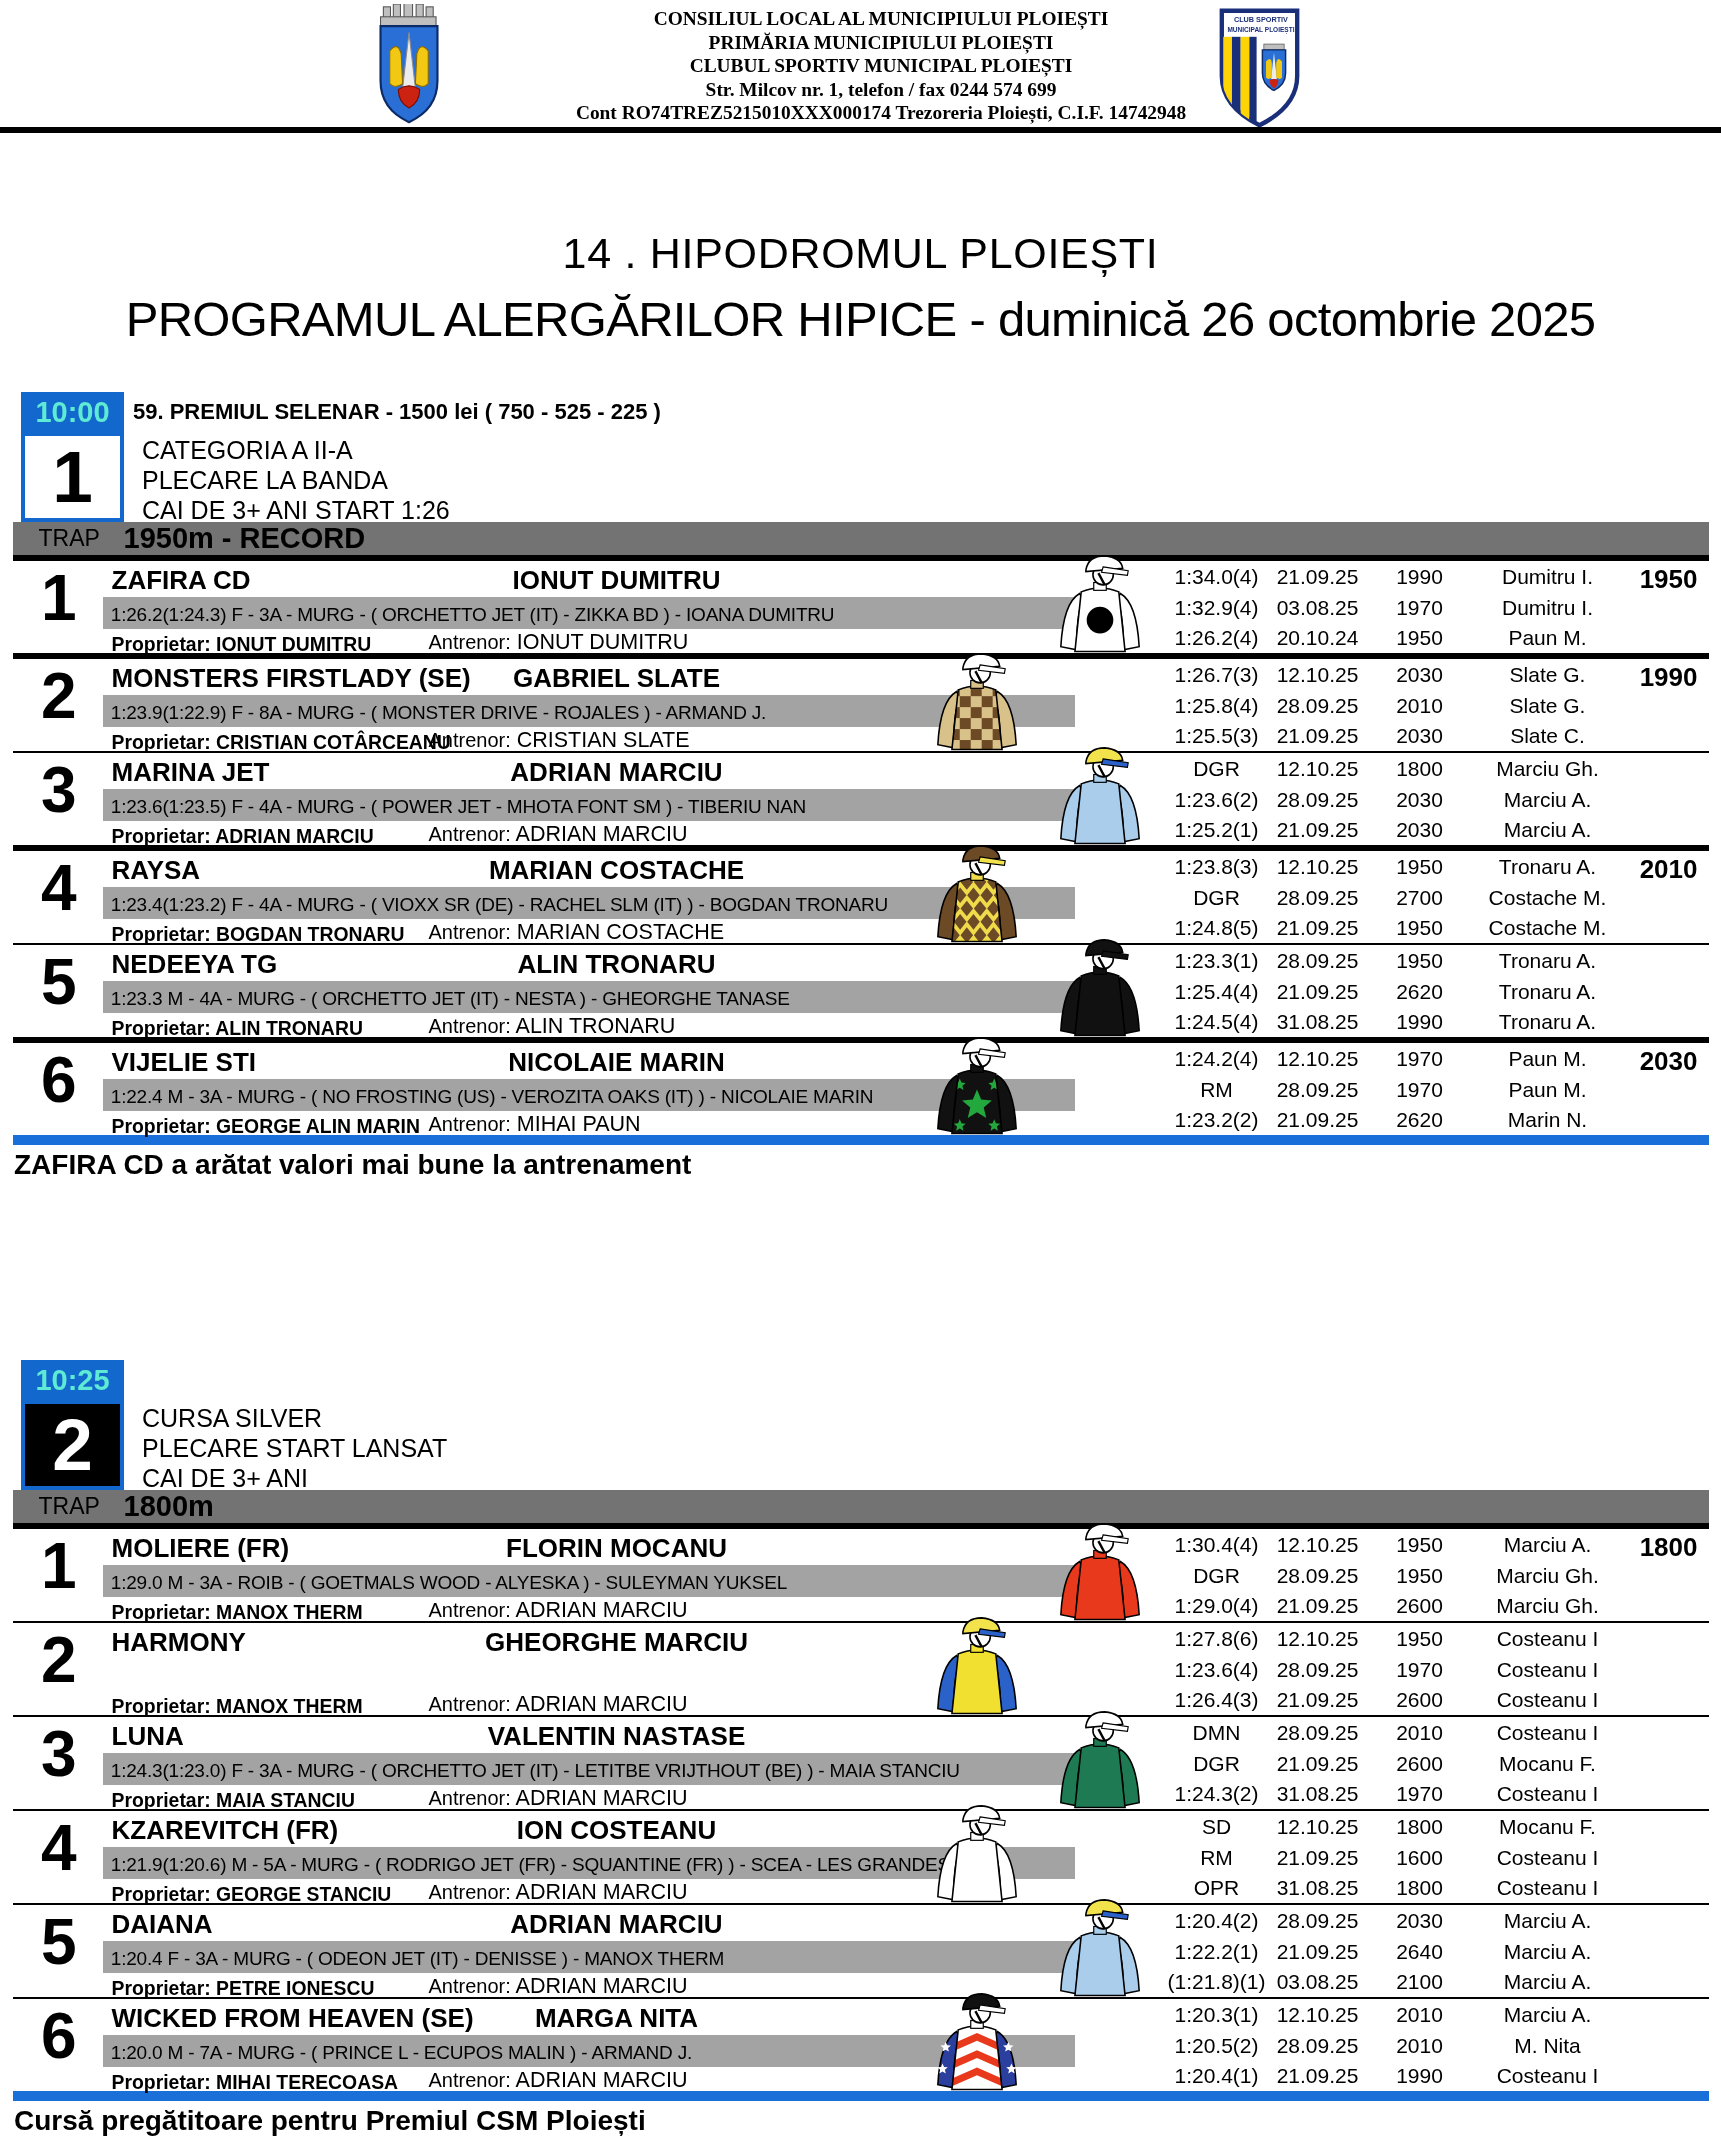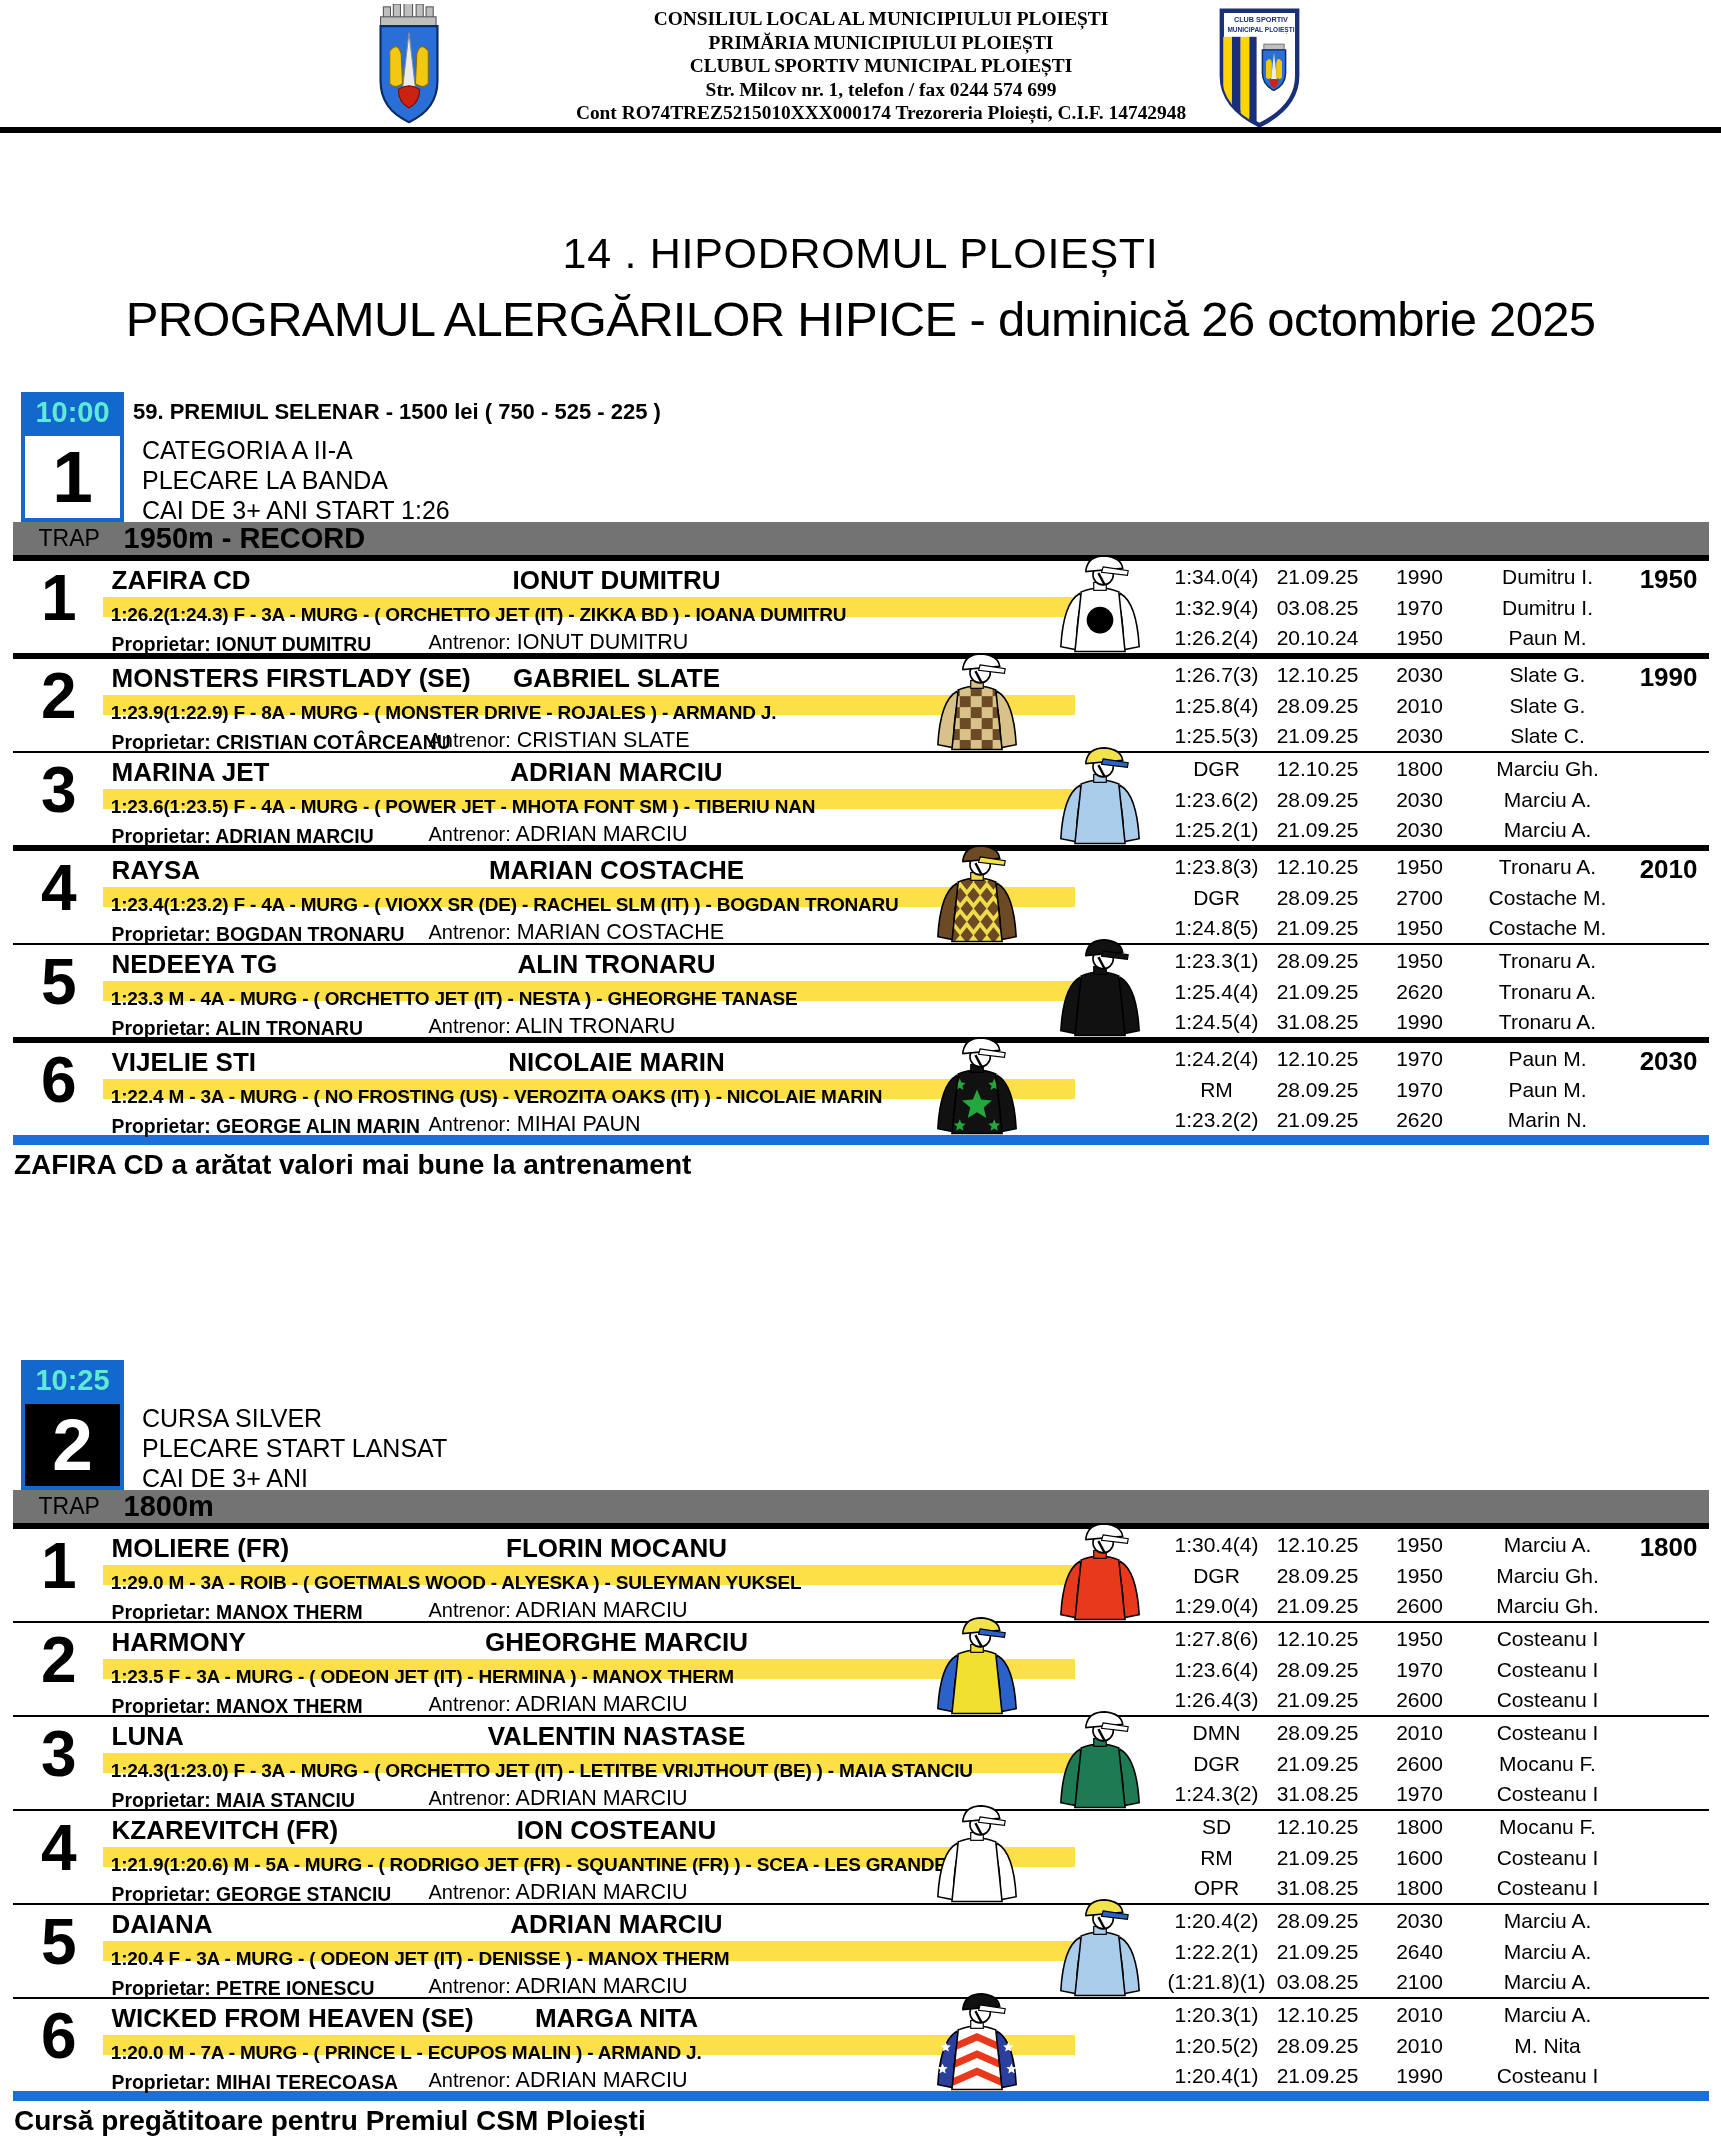--- a/index.html
+++ b/index.html
@@ -39,22 +39,22 @@
 
   .horse-list{margin:0 12.5px;border-top:6.2px solid #000;}
   .horse-row{position:relative;height:92px;border-bottom:2.1px solid #000;}
   .horse-row.sep-thick{border-bottom-width:6.2px;}
   .horse-row.sep-none{border-bottom:none;}
   .pos{position:absolute;left:8.3px;top:-1.4px;width:76px;text-align:center;
        font-size:64px;font-weight:bold;line-height:76px;}
   .horse-name{position:absolute;left:99px;top:4.2px;font-size:26px;font-weight:bold;white-space:nowrap;}
   .driver-name{position:absolute;left:389px;top:4.2px;width:430px;text-align:center;
                font-size:26px;font-weight:bold;white-space:nowrap;}
-  .detail-bar{position:absolute;left:90px;top:36px;width:972px;height:20px;background:#fde047;
-              font-size:19px;font-weight:bold;line-height:36px;padding-left:8.3px;box-sizing:border-box;
+  .detail-bar{position:absolute;left:90px;top:36px;width:972px;height:32px;background:#a3a3a3;
+              font-size:19px;font-weight:normal;line-height:36px;padding-left:8.3px;box-sizing:border-box;
               letter-spacing:-0.2px;white-space:nowrap;z-index:1;}
   .owner-line{position:absolute;left:99px;top:74px;font-size:19.4px;font-weight:bold;line-height:18px;white-space:nowrap;}
   .trainer-line{position:absolute;left:416px;top:72px;font-size:21.5px;font-weight:normal;line-height:19.4px;white-space:nowrap;}
   .trainer-line .lbl{font-size:20px;}
 
   .silk-slot{position:absolute;top:-12.5px;width:94px;height:114px;z-index:5;}
   .silk-right .silk-slot{left:1040px;}
   .silk-left  .silk-slot{left:917px;}
 
   .res{position:absolute;font-size:21px;line-height:30.5px;text-align:center;white-space:nowrap;}
@@ -531,21 +531,20 @@
     <div class="res res-date r2">21.09.25</div>
     <div class="res res-dist r2">2600</div>
     <div class="res res-drv r2">Marciu Gh.</div>
 
     <div class="start-dist">1800</div>
   </div>
         <div class="horse-row silk-left sep-thin">
     <div class="pos">2</div>
     <div class="horse-name">HARMONY</div>
     <div class="driver-name">GHEORGHE MARCIU</div>
-    <div class="detail-bar">1:23.5 F - 3A - MURG - ( ODEON JET (IT) - HERMINA ) - MANOX THERM</div>
     <div class="owner-line">
       <span>Proprietar:</span>
       <span>MANOX THERM</span>
     </div>
     <div class="trainer-line">
       <span class="lbl">Antrenor:</span>
       <span>ADRIAN MARCIU</span>
     </div>
     <div class="silk-slot"><svg viewBox="0 0 120 140" width="100%" height="100%">
               <path d="M34,54 C20,62 12,86 10,122 L30,126 C30,100 32,76 38,62 Z" fill="#2b62c9" stroke="#000" stroke-width="2"></path>

